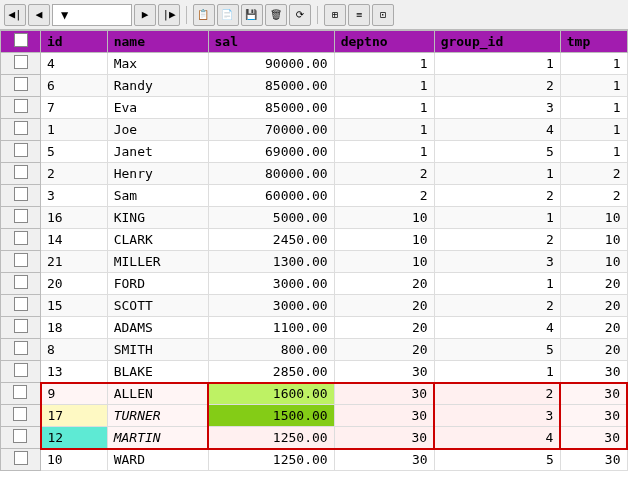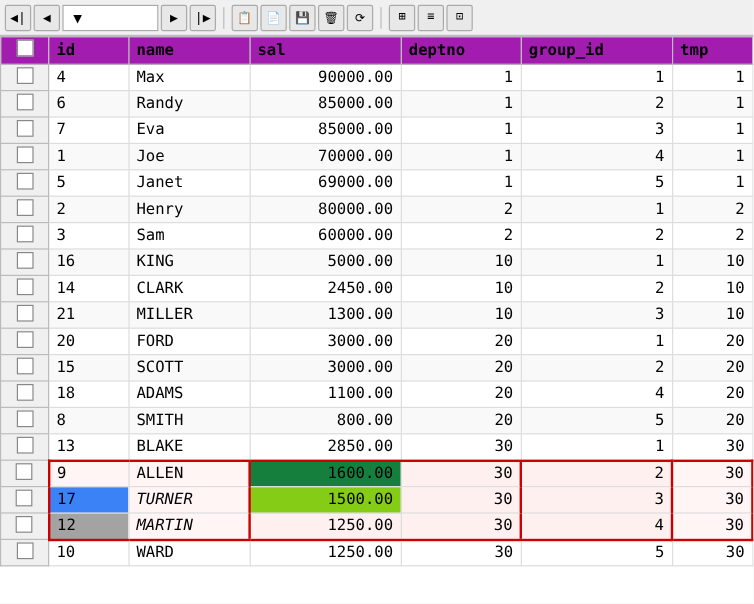--- a/index.html
+++ b/index.html
@@ -281,37 +281,37 @@
           <td>BLAKE</td>
           <td class="num-col">2850.00</td>
           <td class="num-col">30</td>
           <td class="num-col">1</td>
           <td class="num-col">30</td>
         </tr>
         <tr>
           <td><span class="cb-cell"></span></td>
           <td style="background: rgb(255, 245, 245); border-left: 2px solid rgb(204, 0, 0); border-top: 2px solid rgb(204, 0, 0);">9</td>
           <td style="background: rgb(255, 245, 245); border-top: 2px solid rgb(204, 0, 0);">ALLEN</td>
-          <td class="num-col" style="background: #15803d; border-top: 2px solid rgb(204, 0, 0); border-left: 2px solid rgb(204, 0, 0);">1600.00</td>
+          <td class="num-col" style="background: #bef264; border-top: 2px solid rgb(204, 0, 0); border-left: 2px solid rgb(204, 0, 0);">1600.00</td>
           <td class="num-col" style="background: rgb(255, 240, 240); border-top: 2px solid rgb(204, 0, 0);">30</td>
           <td class="num-col" style="background: rgb(255, 240, 240); border-top: 2px solid rgb(204, 0, 0); border-left: 2px solid rgb(204, 0, 0); border-right: 2px solid rgb(204, 0, 0);">2</td>
           <td class="num-col" style="background: rgb(255, 245, 245); border-right: 2px solid rgb(204, 0, 0); border-top: 2px solid rgb(204, 0, 0);">30</td>
         </tr>
         <tr>
           <td><span class="cb-cell"></span></td>
-          <td style="background: #3b82f6; border-left: 2px solid rgb(204, 0, 0);">17</td>
+          <td style="background: #fef9c3; border-left: 2px solid rgb(204, 0, 0);">17</td>
           <td style="background: rgb(255, 245, 245); font-style: italic;">TURNER</td>
           <td class="num-col" style="background: #84cc16; border-left: 2px solid rgb(204, 0, 0);">1500.00</td>
           <td class="num-col" style="background: rgb(255, 240, 240);">30</td>
           <td class="num-col" style="background: rgb(255, 240, 240); border-left: 2px solid rgb(204, 0, 0); border-right: 2px solid rgb(204, 0, 0);">3</td>
           <td class="num-col" style="background: rgb(255, 245, 245); border-right: 2px solid rgb(204, 0, 0);">30</td>
         </tr>
         <tr>
           <td><span class="cb-cell"></span></td>
-          <td style="background: #a3a3a3; border-left: 2px solid rgb(204, 0, 0); border-bottom: 2px solid rgb(204, 0, 0);">12</td>
+          <td style="background: #5eead4; border-left: 2px solid rgb(204, 0, 0); border-bottom: 2px solid rgb(204, 0, 0);">12</td>
           <td style="background: rgb(255, 245, 245); border-bottom: 2px solid rgb(204, 0, 0); font-style: italic;">MARTIN</td>
           <td class="num-col" style="background: rgb(255, 240, 240); border-bottom: 2px solid rgb(204, 0, 0); border-left: 2px solid rgb(204, 0, 0);">1250.00</td>
           <td class="num-col" style="background: rgb(255, 240, 240); border-bottom: 2px solid rgb(204, 0, 0);">30</td>
           <td class="num-col" style="background: rgb(255, 240, 240); border-bottom: 2px solid rgb(204, 0, 0); border-left: 2px solid rgb(204, 0, 0); border-right: 2px solid rgb(204, 0, 0);">4</td>
           <td class="num-col" style="background: rgb(255, 245, 245); border-right: 2px solid rgb(204, 0, 0); border-bottom: 2px solid rgb(204, 0, 0);">30</td>
         </tr>
         <tr>
           <td><span class="cb-cell"></span></td>
           <td>10</td>
           <td>WARD</td>

